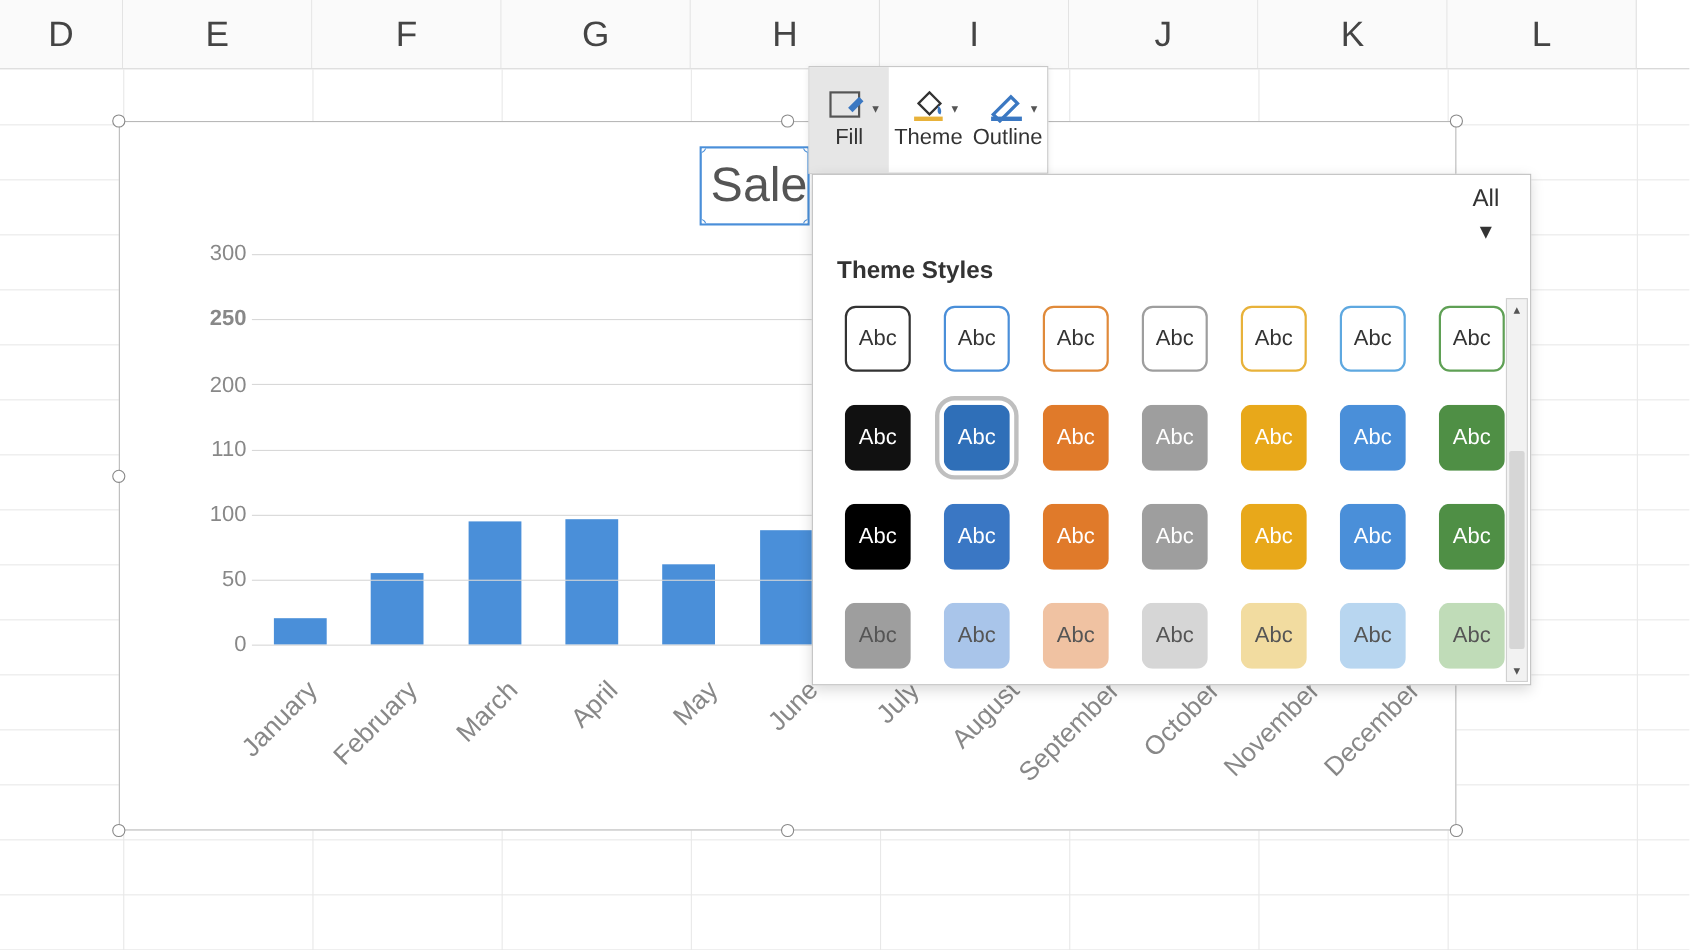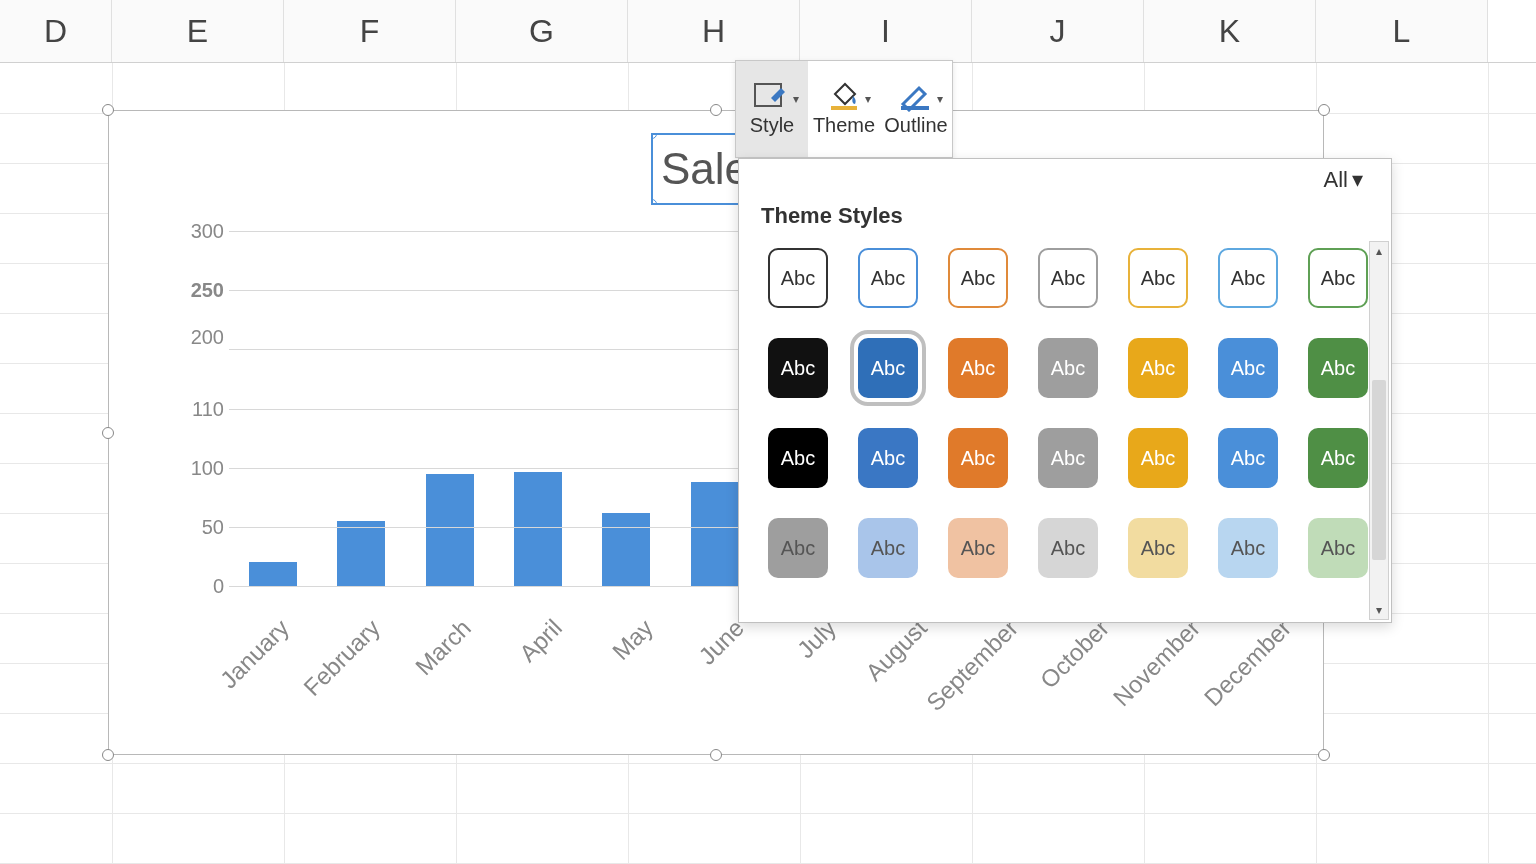--- a/index.html
+++ b/index.html
@@ -63,21 +63,21 @@
   .sel-handle.bl { left:-7px; bottom:-7px; }
   .sel-handle.br { right:-7px; bottom:-7px; }
   .sel-handle.ml { left:-7px; top:50%; margin-top:-6px;}
   .sel-handle.mr { right:-7px; top:50%; margin-top:-6px;}
   .sel-handle.tc { left:50%; margin-left:-6px; top:-7px;}
   .sel-handle.bc { left:50%; margin-left:-6px; bottom:-7px;}
 
   
   .chart-title-box {
     position: absolute;
-    left: 542px;
+    left: 527px;
     top: 22px;
     width: 100px;
     height: 72px;
     border: 2px solid #4a8fd9;
     background: #fff;
     display: flex;
     align-items: center;
     justify-content: flex-start;
     font-size: 44px;
     color: #555;
@@ -179,21 +179,21 @@
   }
   .gallery-header {
     display:flex;
     justify-content:flex-end;
     padding: 8px 28px 0 0;
   }
   .all-filter {
     font-size: 22px;
     color:#333;
     cursor:pointer;
-    display:flex; align-items:center; gap:4px;
+    display:flex; align-items:center; gap:4px;flex-direction:column;
   }
   .section-label {
     font-size: 22px;
     font-weight: 600;
     color:#333;
     padding: 10px 0 10px 22px;
   }
   .swatch-scroll {
     position: relative;
     flex:1;
@@ -332,21 +332,21 @@
       </div>
   <div class="gridline" style="top: 355px;"></div>
       <div class="ylabel" style="top: 355px;">0</div>
       <div class="gridline" style="top: 295.833px;"></div>
       <div class="ylabel" style="top: 295.833px;">50</div>
       <div class="gridline" style="top: 236.667px;"></div>
       <div class="ylabel" style="top: 236.667px;">100</div>
       <div class="gridline" style="top: 177.5px;"></div>
       <div class="ylabel" style="top: 177.5px;">110</div>
       <div class="gridline" style="top: 118.333px;"></div>
-      <div class="ylabel" style="top: 106px;">200</div>
+      <div class="ylabel" style="top: 120px;">200</div>
       <div class="gridline" style="top: 59.1667px;"></div>
       <div class="ylabel" style="top: 59.1667px; font-weight: bold;">250</div>
       <div class="gridline" style="top: 0px;"></div>
       <div class="ylabel" style="top: 0px;">300</div>
     </div>
 
   <div class="xlabels">
       <div class="xlabel-slot">
         <div class="xlabel">January</div>
       </div>
@@ -388,21 +388,21 @@
 
 <div class="mini-toolbar">
   <div class="tb-btn active">
     <div class="tb-icon">
       <svg width="38" height="30" viewBox="0 0 38 30">
         <rect x="2" y="2" width="26" height="22" fill="none" stroke="#555" stroke-width="2"></rect>
         <path d="M18 16 L28 6 L32 10 L22 20" fill="#3b78c2"></path>
       </svg>
       <span class="chev">▾</span>
     </div>
-    <span>Style</span>
+    <span>Fill</span>
   </div>
   <div class="tb-btn">
     <div class="tb-icon">
       <svg width="38" height="30" viewBox="0 0 38 30">
         <path d="M10 12 L20 2 L30 12 L20 22 Z" fill="none" stroke="#333" stroke-width="2"></path>
         <path d="M28 14 Q32 18 30 22 Q26 22 28 14" fill="#3b78c2"></path>
         <rect x="6" y="24" width="26" height="4" fill="#e8b23a"></rect>
       </svg>
       <span class="chev">▾</span>
     </div>

